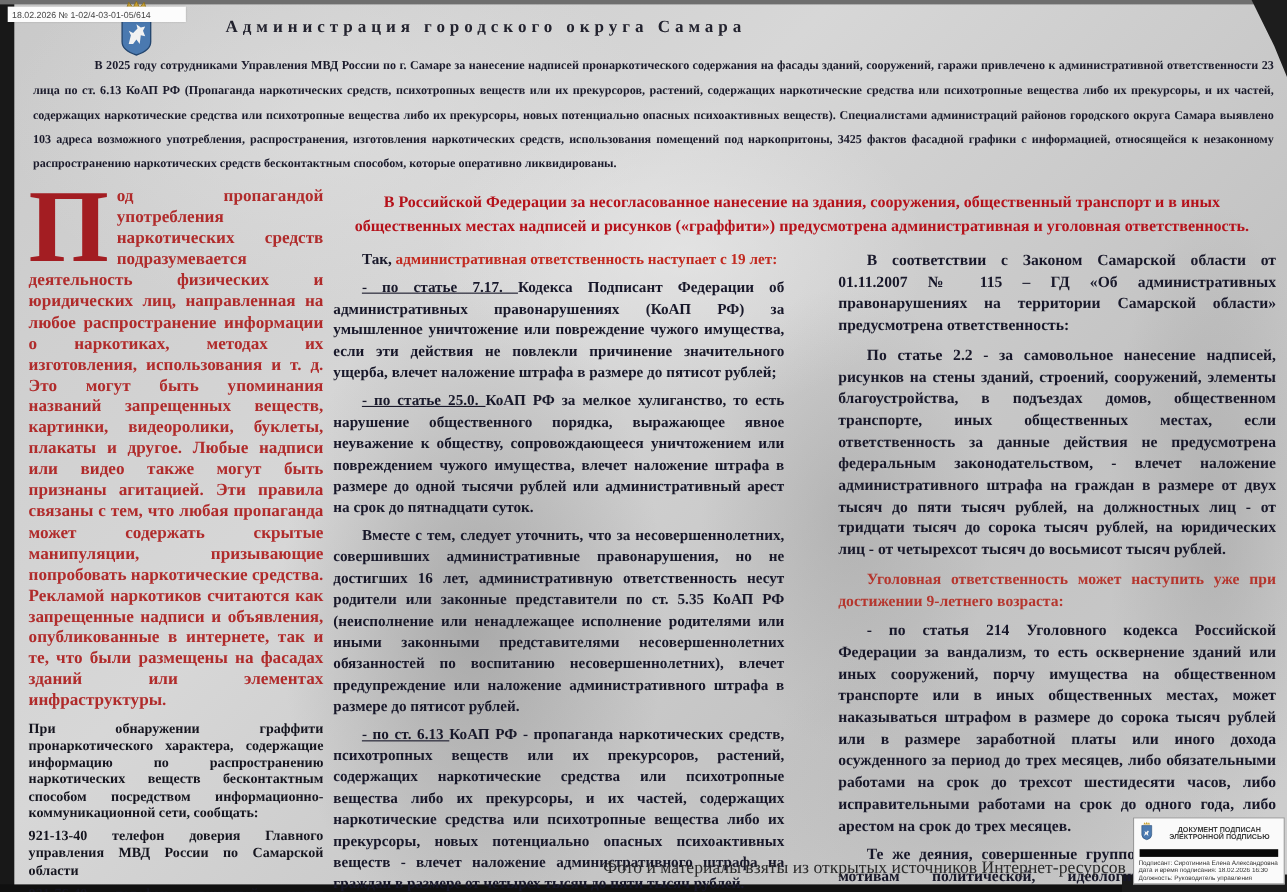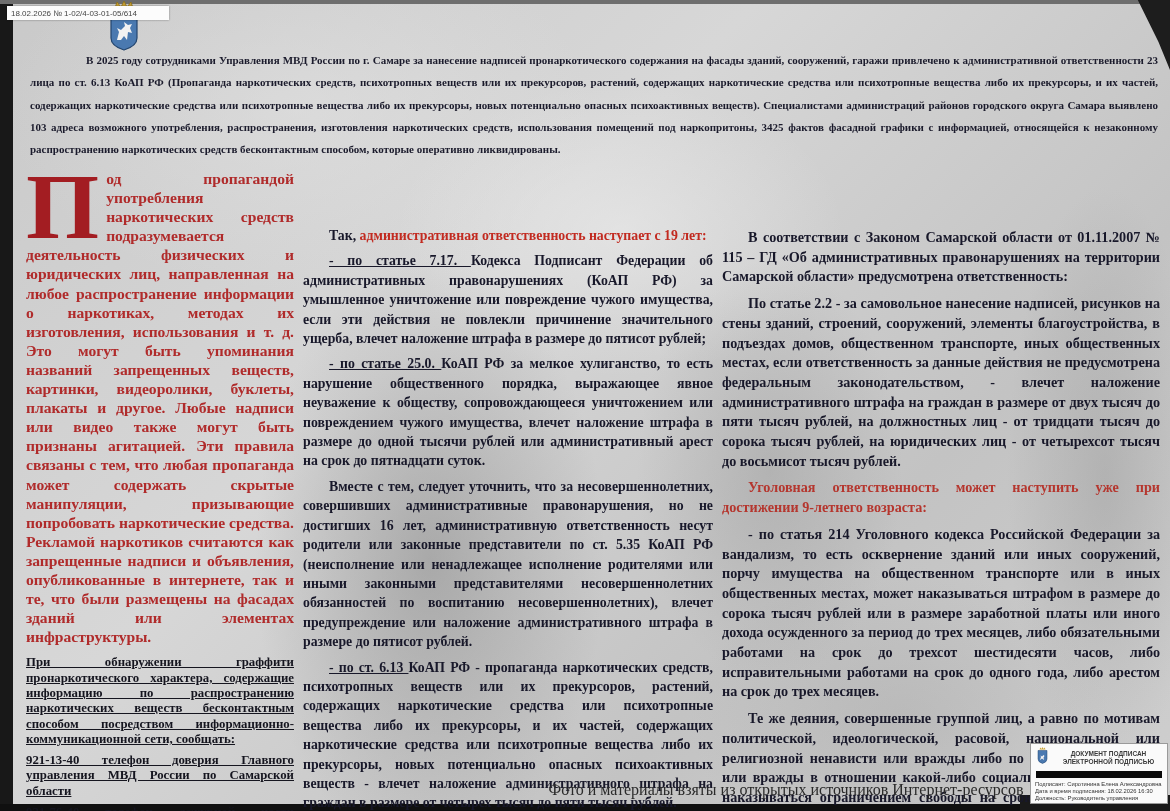--- a/index.html
+++ b/index.html
@@ -39,29 +39,29 @@
   
   .headline{position:absolute;left:300px;top:173px;width:858px;font-size:14.6px;font-weight:bold;
     line-height:22px;text-align:center;color:#b5121b;}
 
   
   .col-left{position:absolute;left:26px;top:169px;width:268px;}
   .red-block{color:#b02b2b;font-weight:bold;font-size:15.6px;line-height:19.1px;text-align:justify;}
   .dropcap{float:left;font-size:94px;line-height:62px;height:60px;margin:6px 7px 0 0;
     color:#a31d22;font-weight:bold;}
   .info-block{margin-top:9px;color:#15151f;font-weight:bold;font-size:12.8px;line-height:15.3px;text-align:justify;}
-  .info-block .para{margin-top:6px;text-decoration:underline;}
+  .info-block .para{margin-top:6px;}
 
   
   .col-mid{position:absolute;left:303px;top:226px;width:410px;font-size:13.8px;font-weight:bold;
     line-height:19.4px;text-align:justify;color:#18182a;}
   .col-right{position:absolute;left:722px;top:228px;width:438px;font-size:14.2px;font-weight:bold;
     line-height:19.7px;text-align:justify;color:#18182a;}
   .col-mid .para{margin-bottom:6px;text-indent:26px;}
-  .col-right .para{margin-bottom:7px;text-indent:26px;}
+  .col-right .para{margin-bottom:7px;text-indent:26px;margin-left:40px;}
   .red{color:#c22a20;}
   .redpara{color:#b5362e;}
   .u{text-decoration:underline;}
 
   
   .footer{position:absolute;left:540px;top:781px;width:492px;font-size:16px;color:#2a2a2a;
     text-align:center;white-space:nowrap;overflow:hidden;}
 
   
   .sigbox{position:absolute;left:1030px;top:743px;width:138px;height:61px;background:#fafafa;
@@ -89,23 +89,25 @@
       <rect x="11" y="8" width="20" height="3" fill="#c9a233" stroke="#8a6d1c" stroke-width="0.6"></rect>
       <path d="M8 14 H34 V38 Q34 46 21 50 Q8 46 8 38 Z" fill="#4a79b0" stroke="#23456e" stroke-width="1.2"></path>
       <path d="M14 40 L16 32 L14 28 L18 30 L22 26 L21 22 L25 25 L29 24 L27 28 L29 33 L25 32 L24 40 L21 36 L18 40 Z" fill="#f2f2f2"></path>
     </svg>
   </div>
 
   <div class="stamp">
     <span>18.02.2026 № 1-02/4-03-01-05/614</span>
   </div>
 
+  <div class="org-title">Администрация городского округа Самара</div>
 
   <div class="intro">В 2025 году сотрудниками Управления МВД России по г. Самаре за нанесение надписей пронаркотического содержания на фасады зданий, сооружений, гаражи привлечено к административной ответственности 23 лица по ст. 6.13 КоАП РФ (Пропаганда наркотических средств, психотропных веществ или их прекурсоров, растений, содержащих наркотические средства или психотропные вещества либо их прекурсоры, и их частей, содержащих наркотические средства или психотропные вещества либо их прекурсоры, новых потенциально опасных психоактивных веществ). Специалистами  администраций районов городского округа Самара выявлено 103 адреса возможного употребления, распространения, изготовления наркотических средств, использования помещений под наркопритоны, 3425 фактов фасадной графики с информацией, относящейся к незаконному распространению наркотических средств бесконтактным способом, которые оперативно ликвидированы.</div>
 
+  <div class="headline">В Российской Федерации за несогласованное нанесение на здания, сооружения, общественный транспорт и в иных общественных местах надписей и рисунков («граффити») предусмотрена административная и уголовная  ответственность.</div>
 
   <div class="col-left">
     <div class="red-block">
       <span class="dropcap">П</span><span>од пропагандой употребления наркотических средств подразумевается деятельность физических и юридических лиц, направленная на любое распространение информации о наркотиках, методах их изготовления, использования и т. д. Это могут быть упоминания названий запрещенных веществ, картинки, видеоролики, буклеты, плакаты и другое. Любые надписи или видео также могут быть признаны агитацией. Эти правила связаны с тем, что любая пропаганда может содержать скрытые манипуляции, призывающие попробовать наркотические средства. Рекламой наркотиков считаются как запрещенные надписи и объявления, опубликованные в интернете, так и те, что были размещены на фасадах зданий или элементах инфраструктуры.</span>
     </div>
     <div class="info-block">
       <div class="para">При обнаружении граффити пронаркотического характера, содержащие информацию по распространению наркотических веществ бесконтактным способом посредством информационно-коммуникационной сети, сообщать:</div>
       <div class="para">921-13-40 телефон доверия Главного управления МВД России по Самарской области</div>
       <div class="para">921-76-40 телефон дежурной части Управления МВД  России по г. Самаре</div>
 

